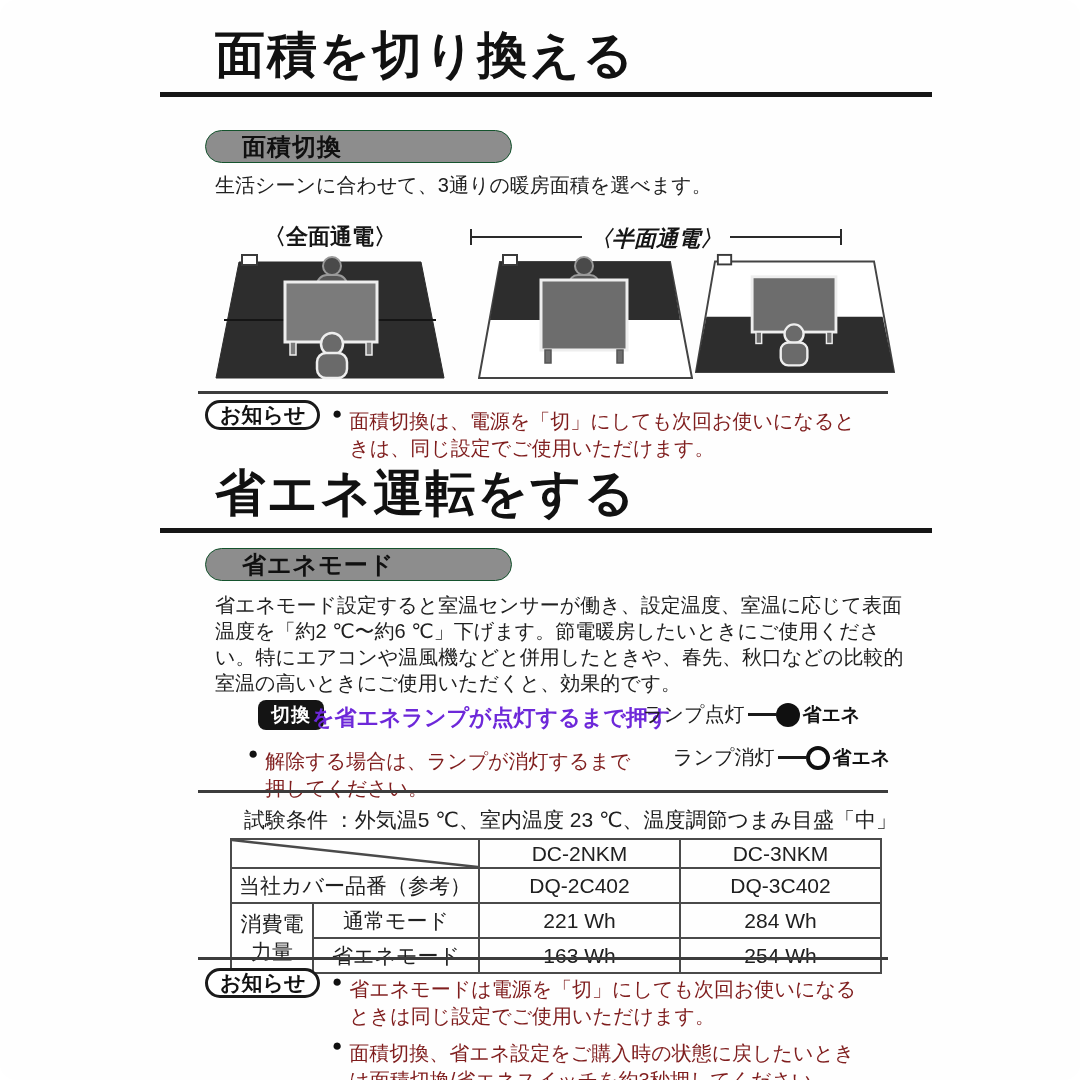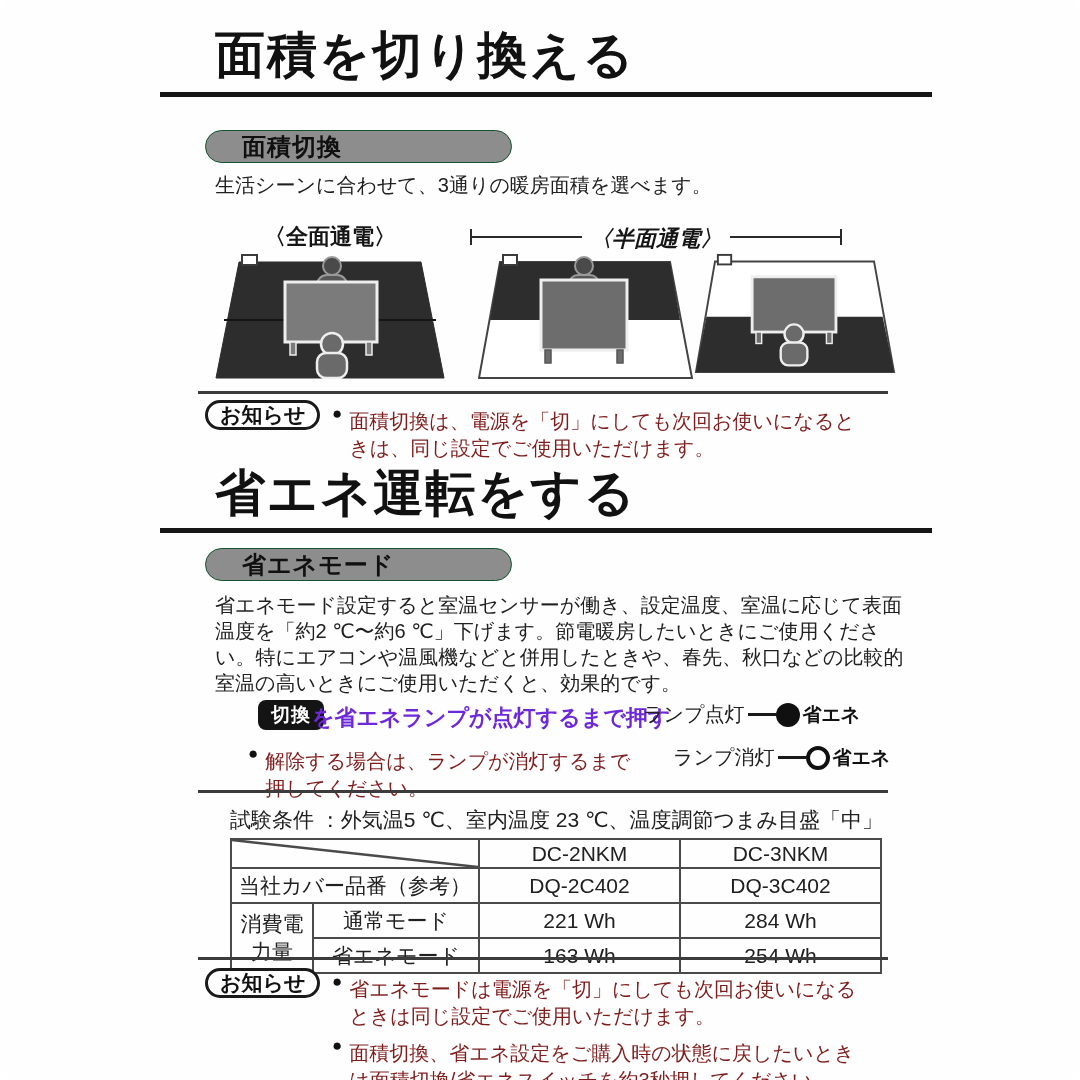--- a/index.html
+++ b/index.html
@@ -173,21 +173,21 @@
 
   <div class="abs lamp-row" style="left:673px;top:744px;">
     <span class="lamp-label">ランプ消灯</span>
     <span class="conn"></span>
     <span class="lamp-dot off"></span>
     <span class="lamp-target">省エネ</span>
   </div>
 
   <div class="abs thin-rule" style="left:198px;top:790px;width:690px;"></div>
 
-  <div class="abs test-cond" style="left:230px;top:806px;">試験条件 ：外気温5 ℃、室内温度 23 ℃、温度調節つまみ目盛「中」</div>
+  <div class="abs test-cond" style="left:244px;top:806px;">試験条件 ：外気温5 ℃、室内温度 23 ℃、温度調節つまみ目盛「中」</div>
 
   <table class="spec abs" style="left:230px;top:838px;">
     <colgroup>
       <col style="width:82px">
         <col style="width:166px">
         <col style="width:201px">
         <col style="width:201px">
     </colgroup>
     <tbody>
         <tr class="hdr">

